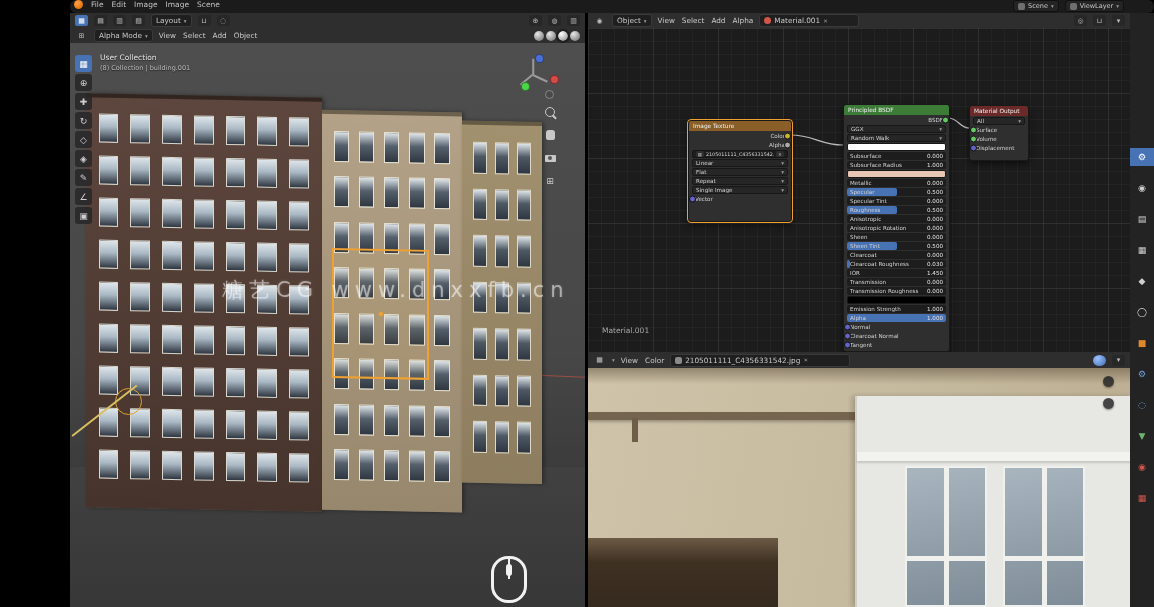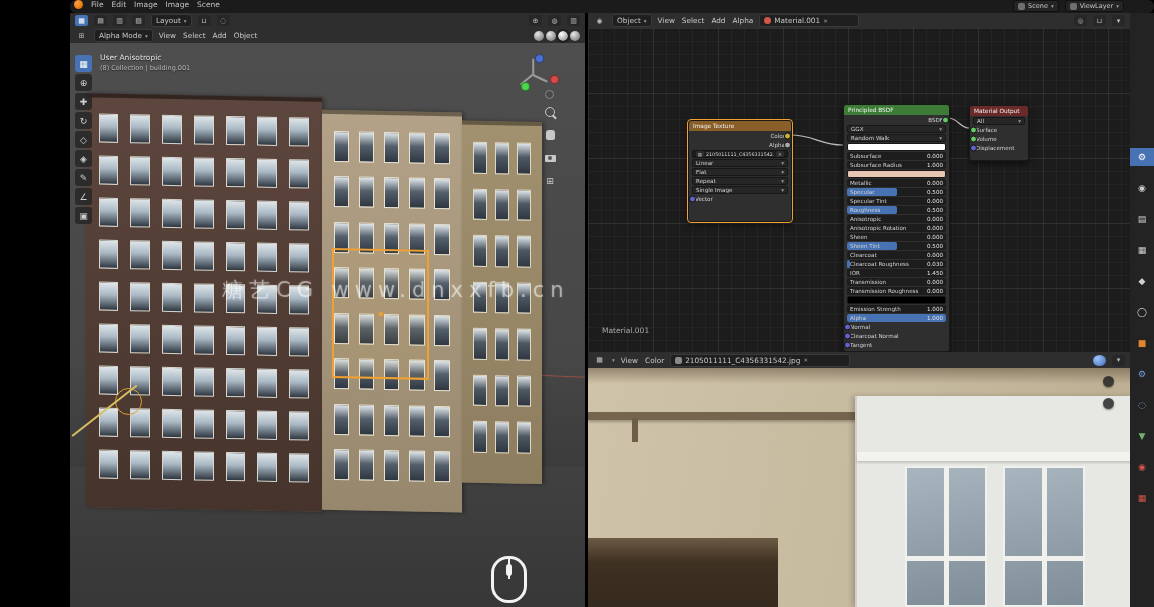--- a/index.html
+++ b/index.html
@@ -346,21 +346,21 @@
         <span>✎</span>
       </div>
       <div class="tool">
         <span>∠</span>
       </div>
       <div class="tool">
         <span>▣</span>
       </div>
     </div>
   <div id="vp-overlay-text">
-    <div id="vp-persp">User Anisotropic</div>
+    <div id="vp-persp">User Collection</div>
     <div id="vp-coll">(8) Collection | building.001</div>
   </div>
   <div id="nav-gizmo">
     <div class="axis" style="transform:rotate(-90deg)"></div>
     <div class="axis" style="transform:rotate(25deg)"></div>
     <div class="axis" style="transform:rotate(140deg)"></div>
     <div class="gdot" style="left:16px;top:1px;background:#4a6fd6"></div>
     <div class="gdot" style="left:31px;top:22px;background:#d64a4a"></div>
     <div class="gdot" style="left:2px;top:29px;background:#4ad64a"></div>
     <div class="gdot hollow" style="left:26px;top:37px;"></div>

